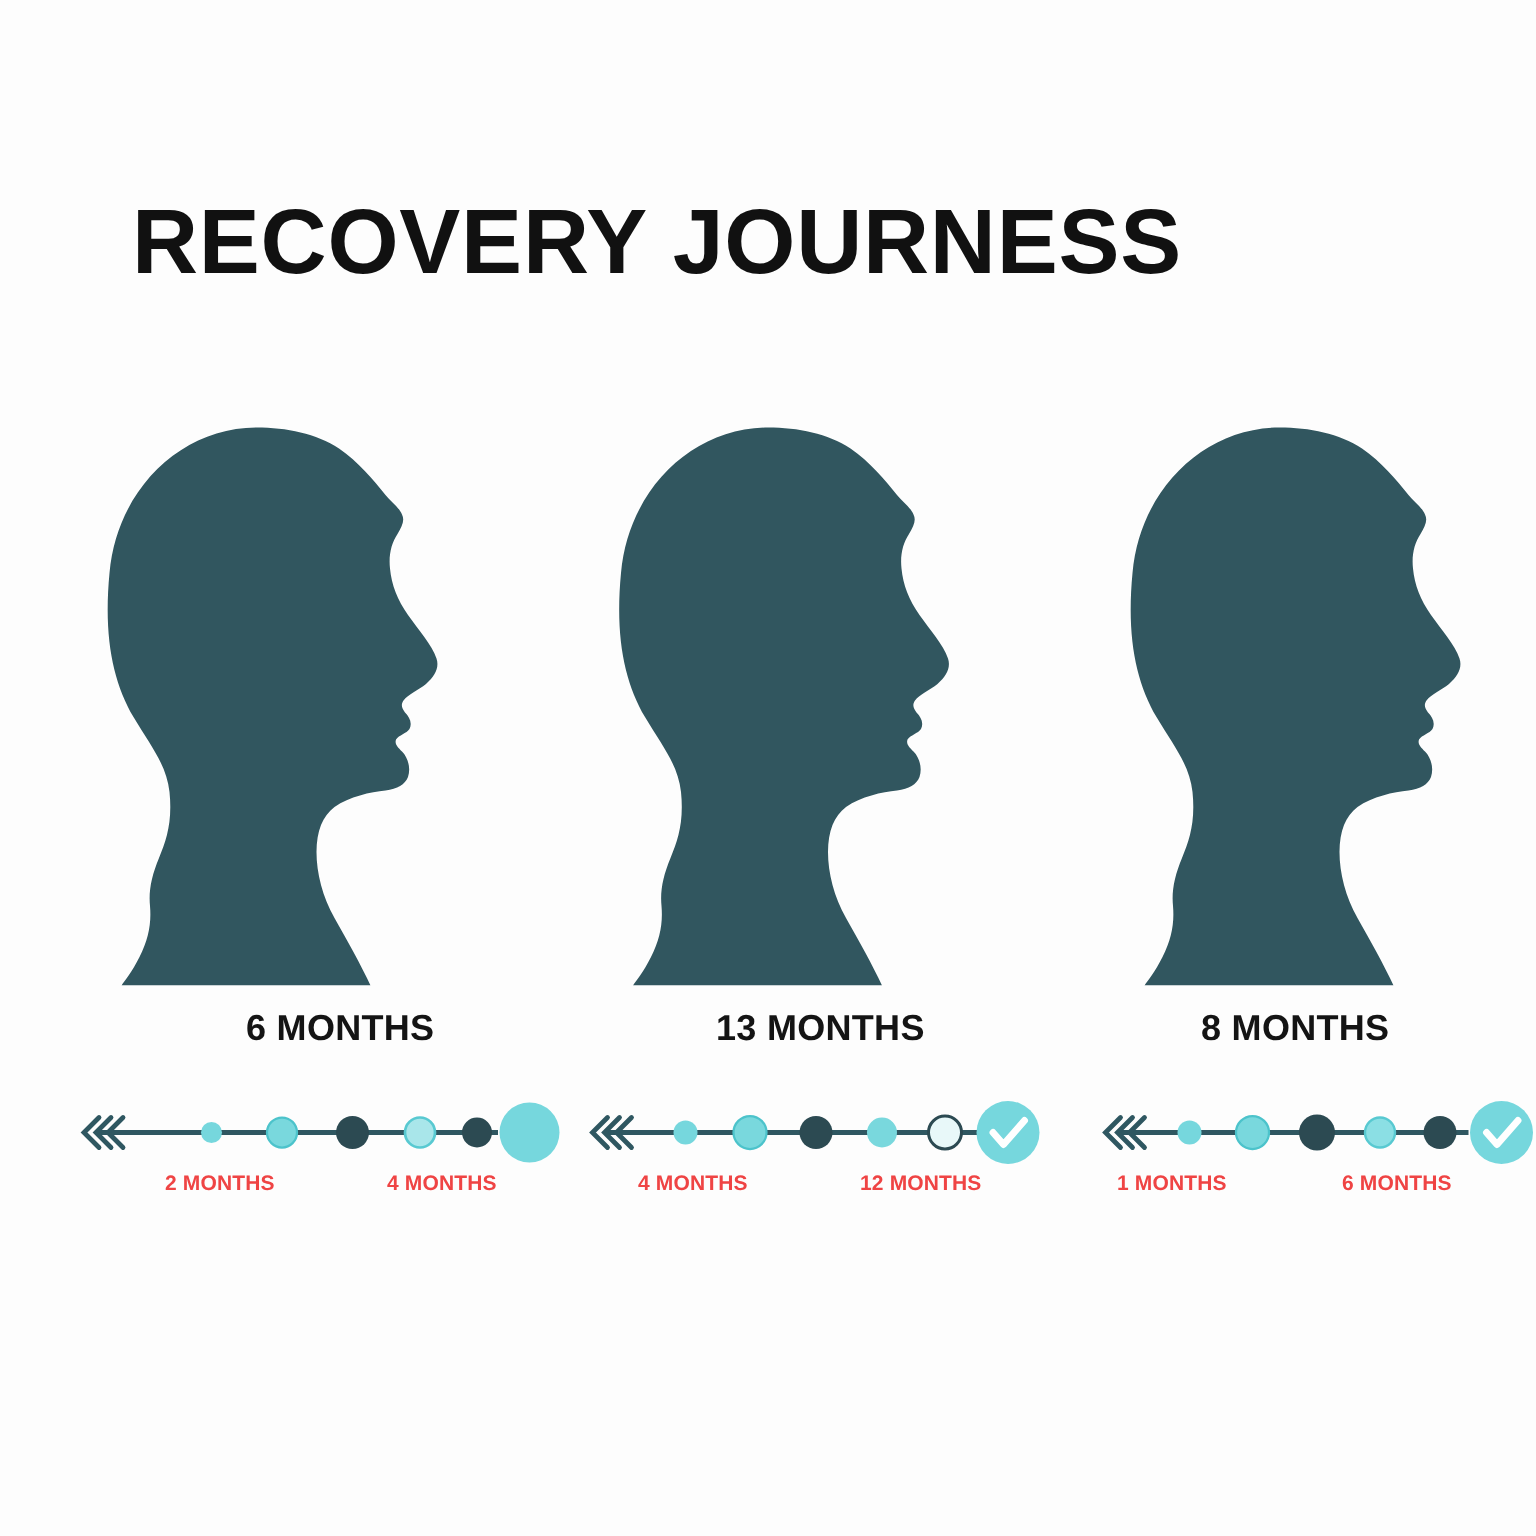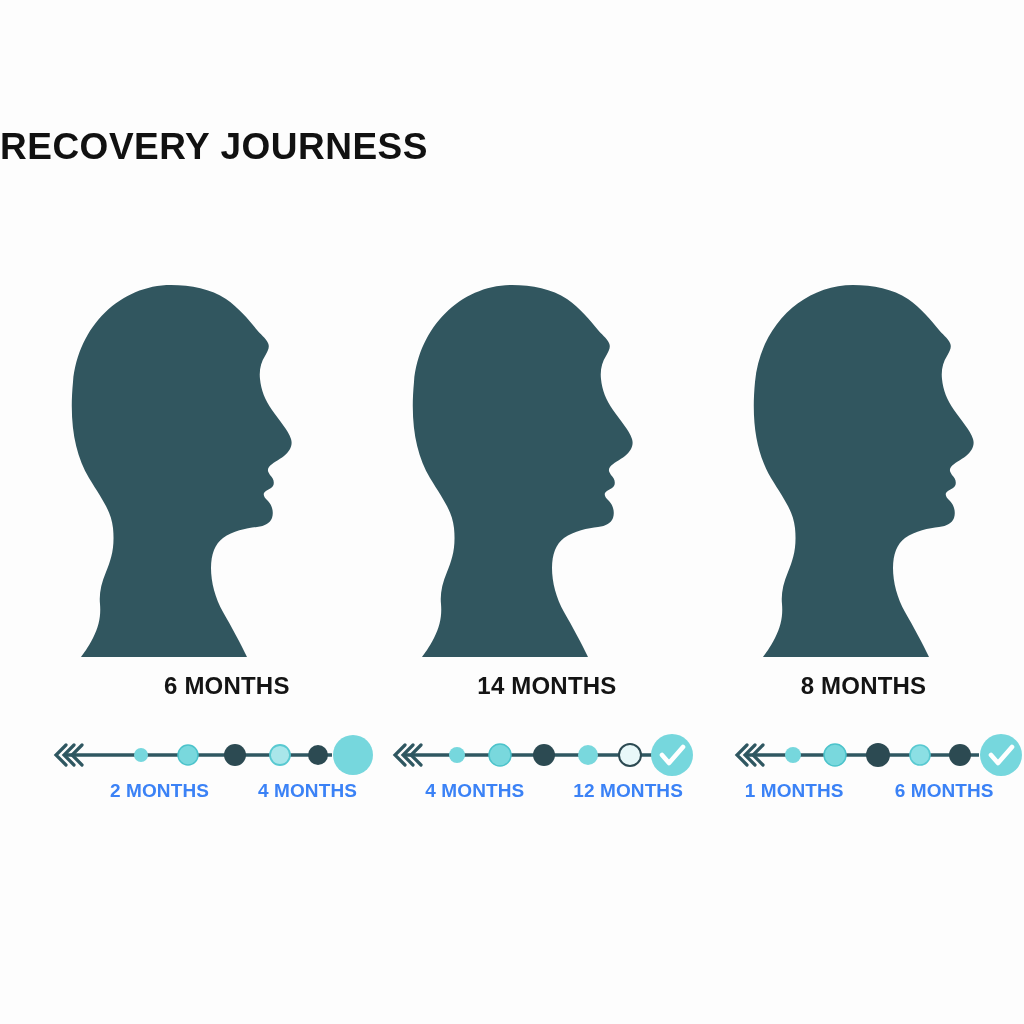--- a/index.html
+++ b/index.html
@@ -20,21 +20,22 @@
     inset: 0;
     background: #fdfdfd;
   }
 
   
   #main-title {
     position: absolute;
     top: 126px;
     left: 0;
     width: 876px;
-    font-size: 37px;
+    text-align: center;
+    font-size: 61px;
     font-weight: 700;
     letter-spacing: 0.5px;
     color: #111111;
     font-family: "Liberation Sans", sans-serif;
     white-space: nowrap;
   }
 
   
   #panels {
     position: absolute;
@@ -97,23 +98,23 @@
   
   .tick-labels {
     position: absolute;
     top: 508px;
     left: 0;
     width: 100%;
     height: 24px;
   }
   .tick-label {
     position: absolute;
-    font-size: 19px;
+    font-size: 14px;
     font-weight: 700;
-    color: #3b82f6;
+    color: #ef4444;
     white-space: nowrap;
     letter-spacing: 0.1px;
   }
   .panel.p1 .tick-label.t0 { left: 70px; }
   .panel.p1 .tick-label.t1 { left: 218px; }
   .panel.p2 .tick-label.t0 { left: 44px; }
   .panel.p2 .tick-label.t1 { left: 192px; }
   .panel.p3 .tick-label.t0 { left: 22px; }
   .panel.p3 .tick-label.t1 { left: 172px; }
 </style>
@@ -222,21 +223,21 @@
             C 214 118 210 108 209 97
             C 208 88 210 80 214 74
             C 217 69 219 65 217 61
             C 215 56 209 52 206 48
             C 198 38 188 26 175 17
             C 160 7 140 3 120 3
             Z"></path>
         </svg>
       </div>
 
-      <div class="stage-label">14 MONTHS</div>
+      <div class="stage-label">13 MONTHS</div>
 
       <div class="timeline">
         <svg width="341" height="56" viewBox="0 0 341 56">
           <line x1="22" y1="28" x2="272" y2="28" stroke="#2f5761" stroke-width="3.4"></line>
           <g stroke="#2f5761" stroke-width="3.2" fill="none" stroke-linecap="round">
             <polyline points="24,18 14,28 24,38"></polyline>
             <polyline points="32,18 22,28 32,38"></polyline>
             <polyline points="40,18 30,28 40,38"></polyline>
           </g>
           <circle cx="76" cy="28" r="8" fill="#76d7dd"></circle>

